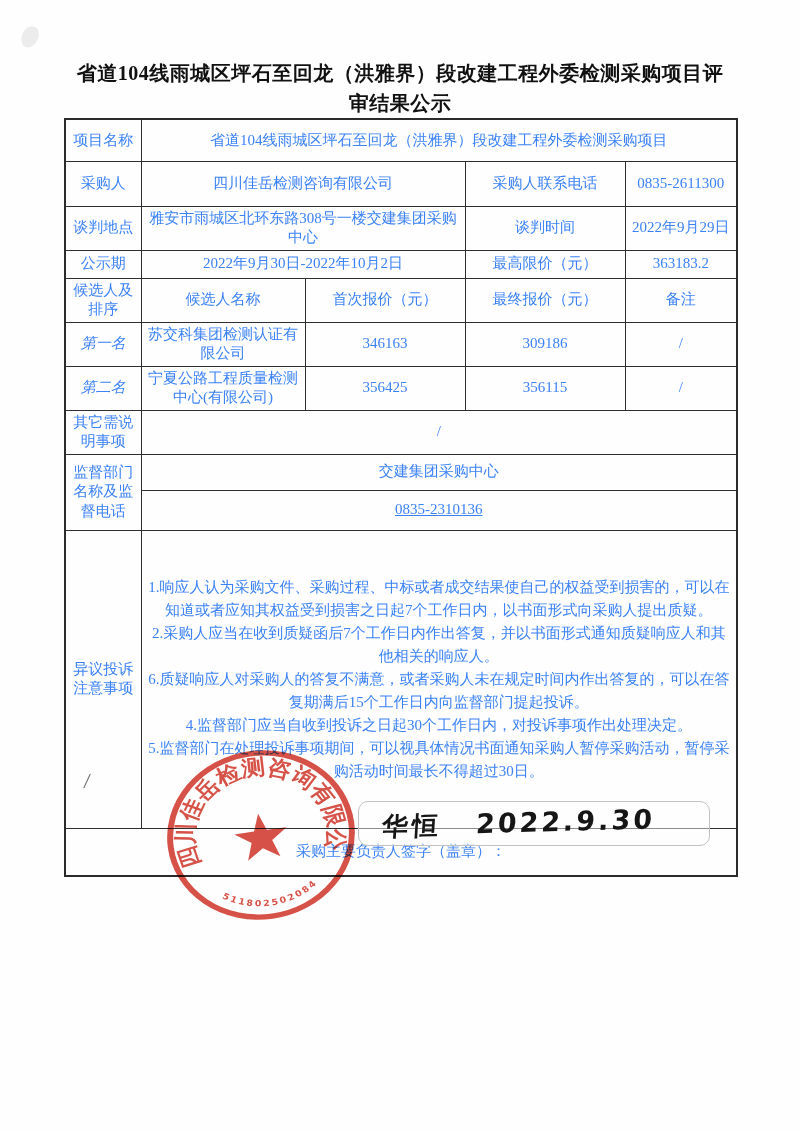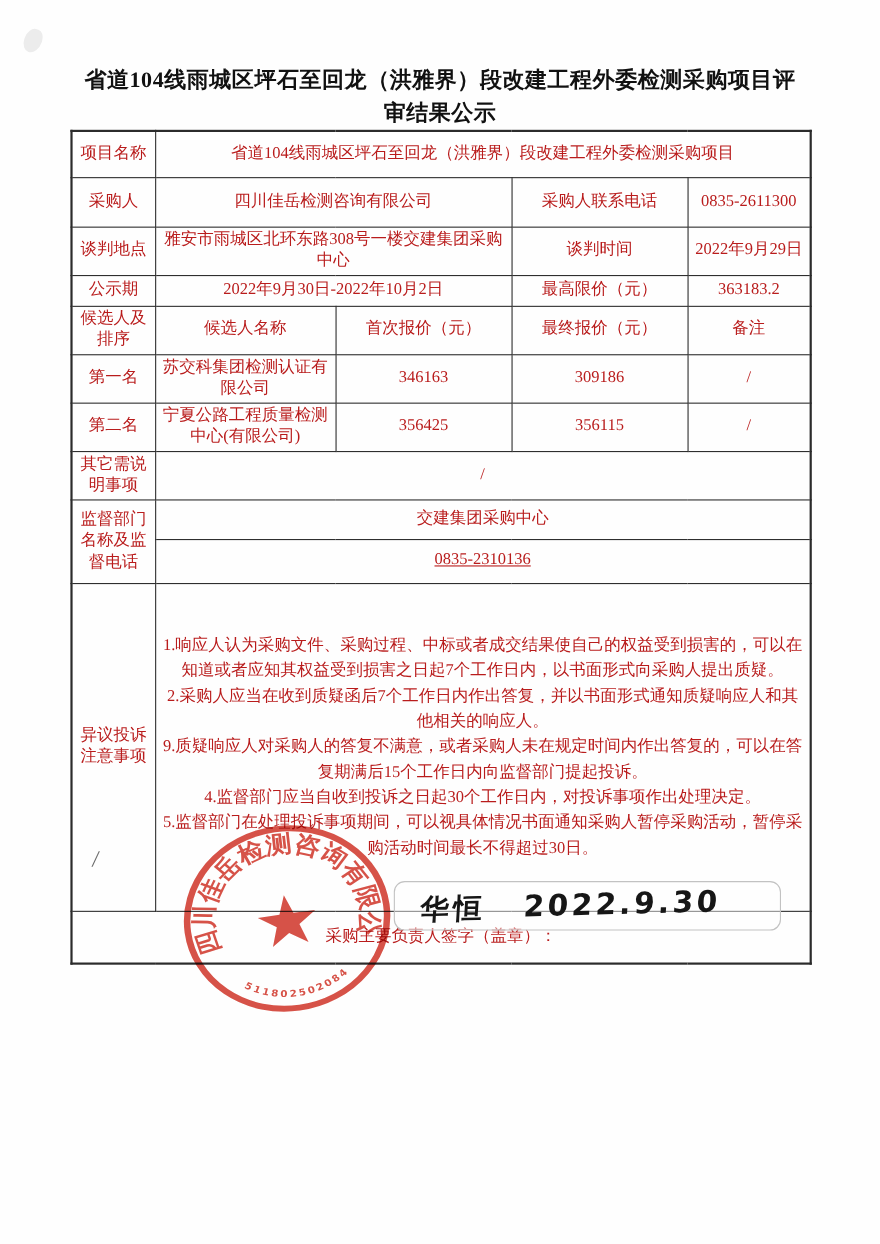--- a/index.html
+++ b/index.html
@@ -24,27 +24,27 @@
     font-size: 20px; font-weight: bold; text-align: center;
     line-height: 1.5; letter-spacing: 0.5px; color: #111;
   }
   table.result-table {
     position: absolute; left: 64px; top: 118px; width: 672px;
     border-collapse: collapse; table-layout: fixed;
     border: 2px solid #2b2b2b;
   }
   table.result-table td {
     border: 1.5px solid #2e2e2e;
-    font-size: 15px; line-height: 1.3; color: #b91c1c;
+    font-size: 15px; line-height: 1.3; color: #3b82f6;
     text-align: center; vertical-align: middle;
     padding: 2px 4px;
     overflow: hidden;
   }
   td.lab { text-align: left; padding-left: 5px; }
-  td.lab-c { text-align: center; }
+  td.lab-c { text-align: center; font-style: italic; }
   tr.r1 td { height: 42px; }
   tr.r2 td { height: 45px; }
   tr.r3 td { height: 44px; }
   tr.r4 td { height: 28px; }
   tr.r5 td { height: 35px; }
   tr.r6 td { height: 44px; }
   tr.r7 td { height: 40px; }
   tr.r8 td { height: 40px; }
   tr.r9 td { height: 36px; }
   tr.r10 td { height: 40px; text-decoration: underline; }
@@ -152,21 +152,21 @@
         <td colspan="4">交建集团采购中心</td>
       </tr>
       <tr class="r10">
         <td colspan="4">0835-2310136</td>
       </tr>
       <tr class="r11">
         <td class="lab">异议投诉注意事项</td>
         <td colspan="4" class="objection">
           <p>1.响应人认为采购文件、采购过程、中标或者成交结果使自己的权益受到损害的，可以在知道或者应知其权益受到损害之日起7个工作日内，以书面形式向采购人提出质疑。</p>
           <p>2.采购人应当在收到质疑函后7个工作日内作出答复，并以书面形式通知质疑响应人和其他相关的响应人。</p>
-          <p>9.质疑响应人对采购人的答复不满意，或者采购人未在规定时间内作出答复的，可以在答复期满后15个工作日内向监督部门提起投诉。</p>
+          <p>6.质疑响应人对采购人的答复不满意，或者采购人未在规定时间内作出答复的，可以在答复期满后15个工作日内向监督部门提起投诉。</p>
           <p>4.监督部门应当自收到投诉之日起30个工作日内，对投诉事项作出处理决定。</p>
           <p>5.监督部门在处理投诉事项期间，可以视具体情况书面通知采购人暂停采购活动，暂停采购活动时间最长不得超过30日。</p>
         </td>
       </tr>
       <tr class="r12">
         <td colspan="5" class="sigrow">采购主要负责人签字（盖章）：</td>
       </tr>
     </tbody>
   </table>
 

